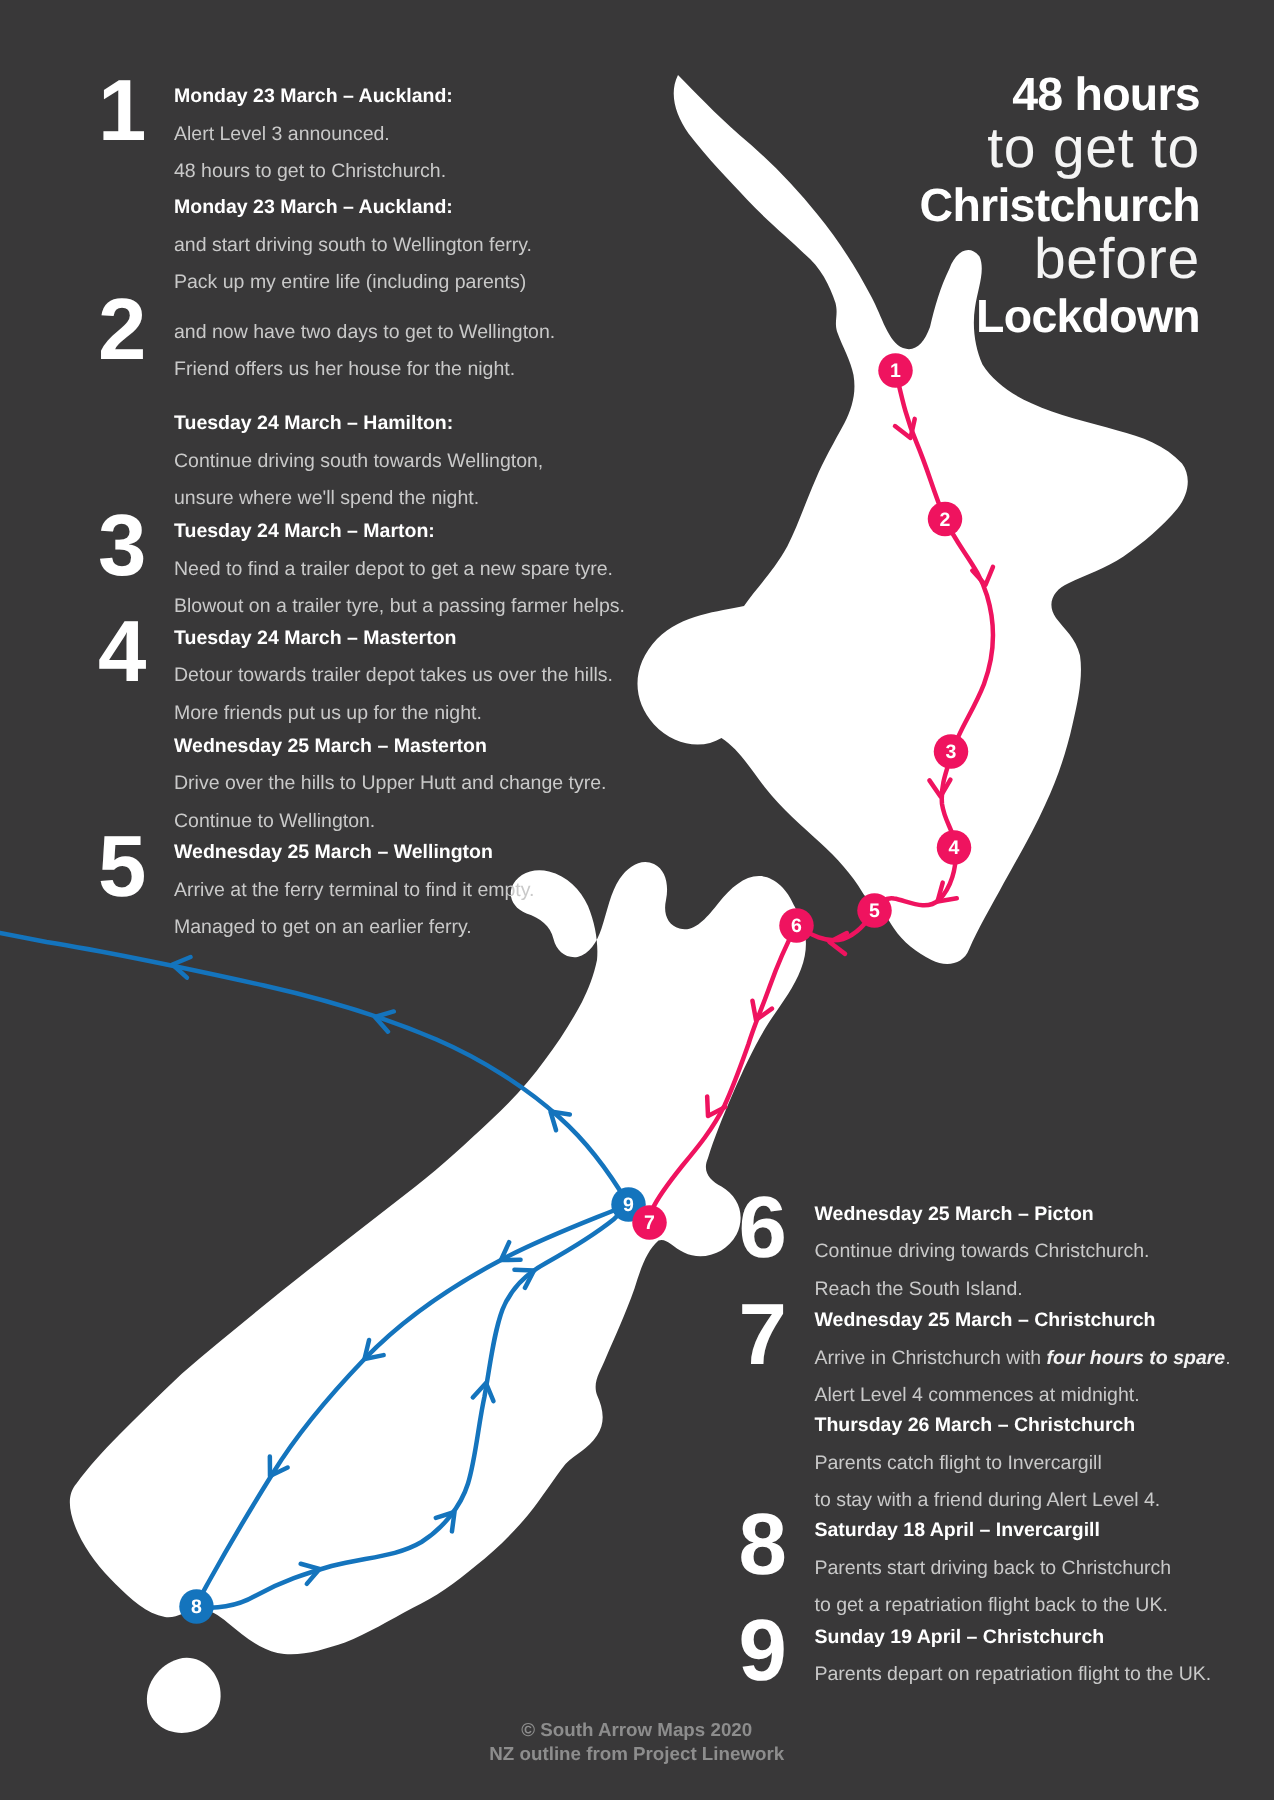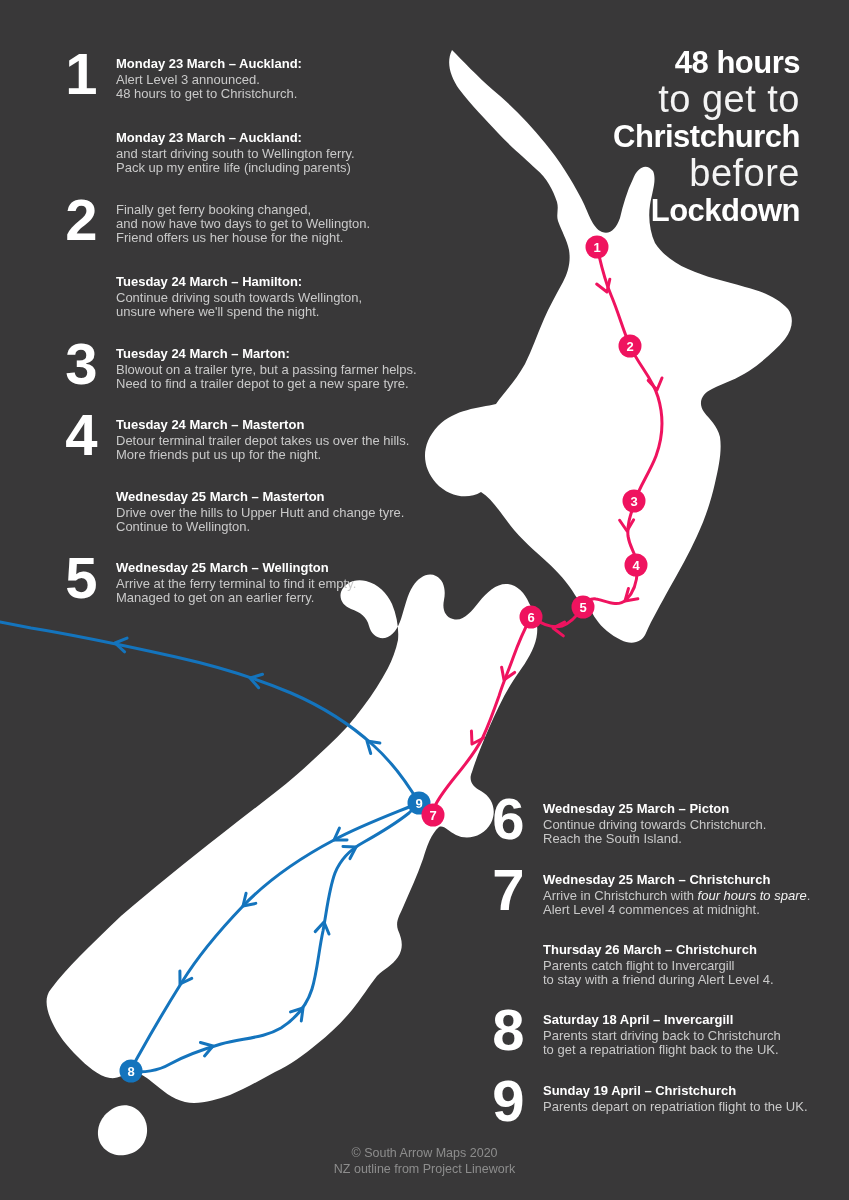--- a/index.html
+++ b/index.html
@@ -22,35 +22,35 @@
   .mk-circle.blue{fill:#1474bd;}
   .mk-num{fill:#ffffff;font-size:13px;font-weight:700;text-anchor:middle;
     font-family:"Liberation Sans","DejaVu Sans",sans-serif;}
   
   .event{position:absolute;width:365px;}
   .event .num{
     position:absolute;left:-58px;top:-12px;width:46px;text-align:center;
     font-size:58px;font-weight:800;line-height:1;color:#ffffff;letter-spacing:-1px;
   }
   .ehead{font-size:13px;font-weight:700;color:#ffffff;line-height:14px;margin-bottom:2px;}
-  .eline{font-size:13px;font-weight:400;color:#c9c9c9;line-height:14px;}
-  .eline .em{font-weight:400;font-style:italic;color:#f2f2f2;}
+  .eline{font-size:13px;font-weight:400;color:#c9c9c9;line-height:14px;margin-top:11px;}
+  .eline .em{font-weight:700;font-style:italic;color:#f2f2f2;}
   .left-col .event{left:116px;}
   .right-col .event{left:543px;width:300px;}
   
   #title{
     position:absolute;top:44px;right:49px;text-align:right;color:#ffffff;
     line-height:37px;white-space:nowrap;
   }
   #title .t-bold{font-size:31px;font-weight:700;letter-spacing:-0.5px;}
   #title .t-light{font-size:38px;font-weight:300;letter-spacing:0.5px;color:#f4f4f4;}
   
   #footer{
     position:absolute;left:0;right:0;top:1145px;text-align:center;
-    color:#8d8d8d;font-size:12.5px;line-height:16px;font-weight:400;
+    color:#8d8d8d;font-size:12.5px;line-height:16px;font-weight:700;
   }
 </style>
 </head>
 <body>
 
 <div id="stage">
 
   <svg class="map" viewBox="0 0 849 1200">
 
     <path class="island" d="
@@ -202,42 +202,41 @@
     </div>
 
     <div class="event" style="top:131px">
       <div class="ehead">Monday 23 March – Auckland:</div>
       <div class="eline">and start driving south to Wellington ferry.</div>
       <div class="eline">Pack up my entire life (including parents)</div>
     </div>
 
     <div class="event" style="top:203px">
       <div class="num">2</div>
-      <div class="eline">Finally get ferry booking changed,</div>
       <div class="eline">and now have two days to get to Wellington.</div>
       <div class="eline">Friend offers us her house for the night.</div>
     </div>
 
     <div class="event" style="top:275px">
       <div class="ehead">Tuesday 24 March – Hamilton:</div>
       <div class="eline">Continue driving south towards Wellington,</div>
       <div class="eline">unsure where we'll spend the night.</div>
     </div>
 
     <div class="event" style="top:347px">
       <div class="num">3</div>
       <div class="ehead">Tuesday 24 March – Marton:</div>
+      <div class="eline">Need to find a trailer depot to get a new spare tyre.</div>
       <div class="eline">Blowout on a trailer tyre, but a passing farmer helps.</div>
-      <div class="eline">Need to find a trailer depot to get a new spare tyre.</div>
     </div>
 
     <div class="event" style="top:418px">
       <div class="num">4</div>
       <div class="ehead">Tuesday 24 March – Masterton</div>
-      <div class="eline">Detour terminal trailer depot takes us over the hills.</div>
+      <div class="eline">Detour towards trailer depot takes us over the hills.</div>
       <div class="eline">More friends put us up for the night.</div>
     </div>
 
     <div class="event" style="top:490px">
       <div class="ehead">Wednesday 25 March – Masterton</div>
       <div class="eline">Drive over the hills to Upper Hutt and change tyre.</div>
       <div class="eline">Continue to Wellington.</div>
     </div>
 
     <div class="event" style="top:561px">

